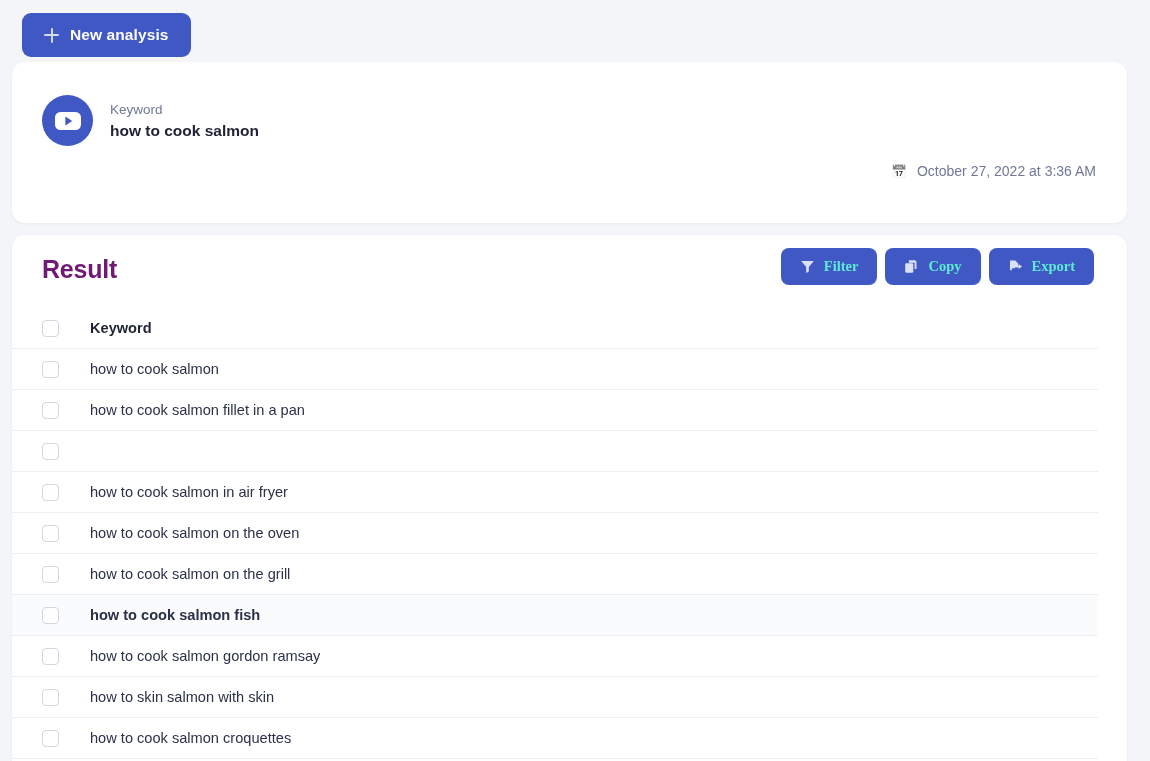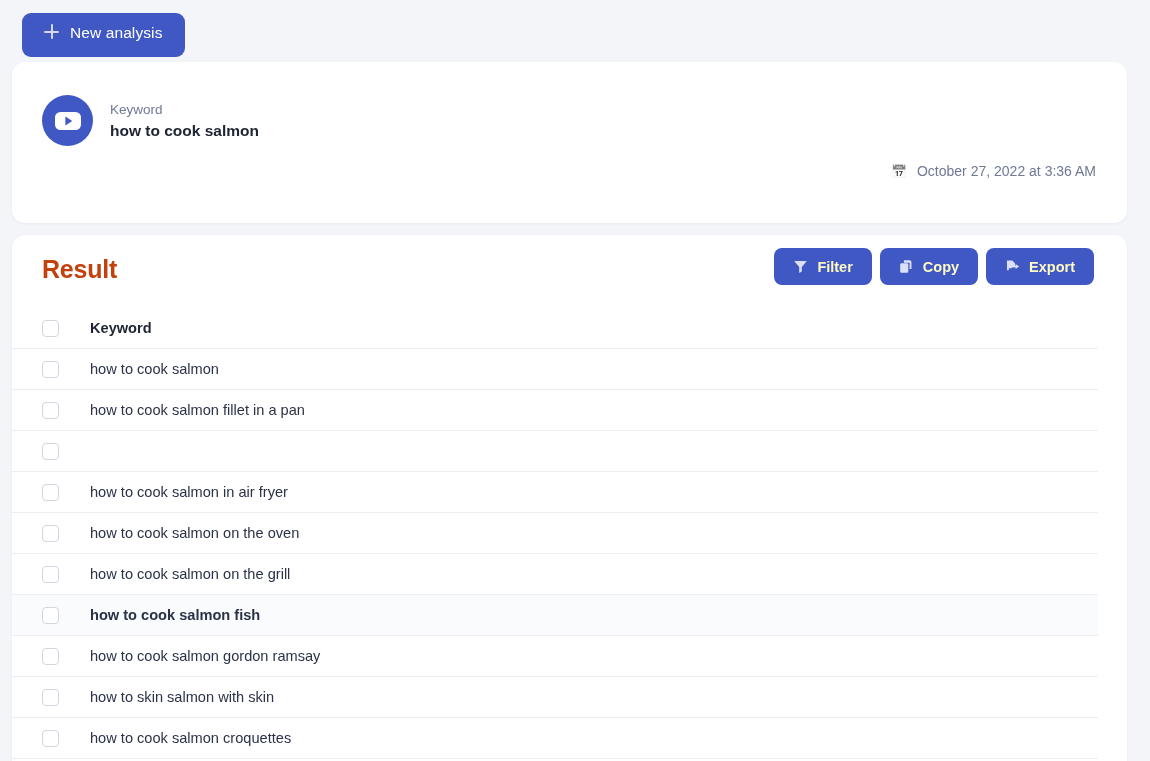--- a/index.html
+++ b/index.html
@@ -19,30 +19,30 @@
     background: #f4f5f9;
   }
 
   
   .new-analysis-btn {
     position: absolute;
     left: 22px;
     top: 13px;
     height: 44px;
     display: inline-flex;
-    align-items: flex-start;
+    align-items: center;
     gap: 11px;
-    padding: 11px 22px;
+    padding: 4px 22px;
     background: #3f58c4;
     color: #ffffff;
     border: none;
     border-radius: 9px;
     font-family: "Liberation Sans", sans-serif;
     font-size: 15.5px;
-    font-weight: normal;
+    font-weight: bold;
     letter-spacing: 0.1px;
     cursor: pointer;
   }
   .plus-icon {
     display: inline-block;
     width: 15px;
     height: 15px;
     position: relative;
     opacity: 0.78;
   }
@@ -156,41 +156,41 @@
     top: 0;
     width: 100%;
     height: 73px;
   }
   .result-title {
     position: absolute;
     left: 30px;
     top: 20px;
     font-size: 25px;
     font-weight: bold;
-    color: #c2410c;
+    color: #701a75;
     letter-spacing: -0.2px;
   }
   .actions {
     position: absolute;
     right: 33px;
     top: 13px;
     display: flex;
     gap: 8px;
   }
   .action-btn {
     display: inline-flex;
     align-items: center;
     gap: 9px;
     height: 37px;
     padding: 0 19px;
     background: #3f58c4;
-    color: #fef9c3;
+    color: #5eead4;
     border: none;
     border-radius: 8px;
-    font-family: Liberation Sans, sans-serif;
+    font-family: Liberation Serif, serif;
     font-size: 14.5px;
     font-weight: bold;
     cursor: pointer;
   }
   .action-btn svg { display: block; opacity: 0.82; }
 
   
   .table { position: absolute; left: 0; top: 73px; width: 100%; }
 
   .trow {

